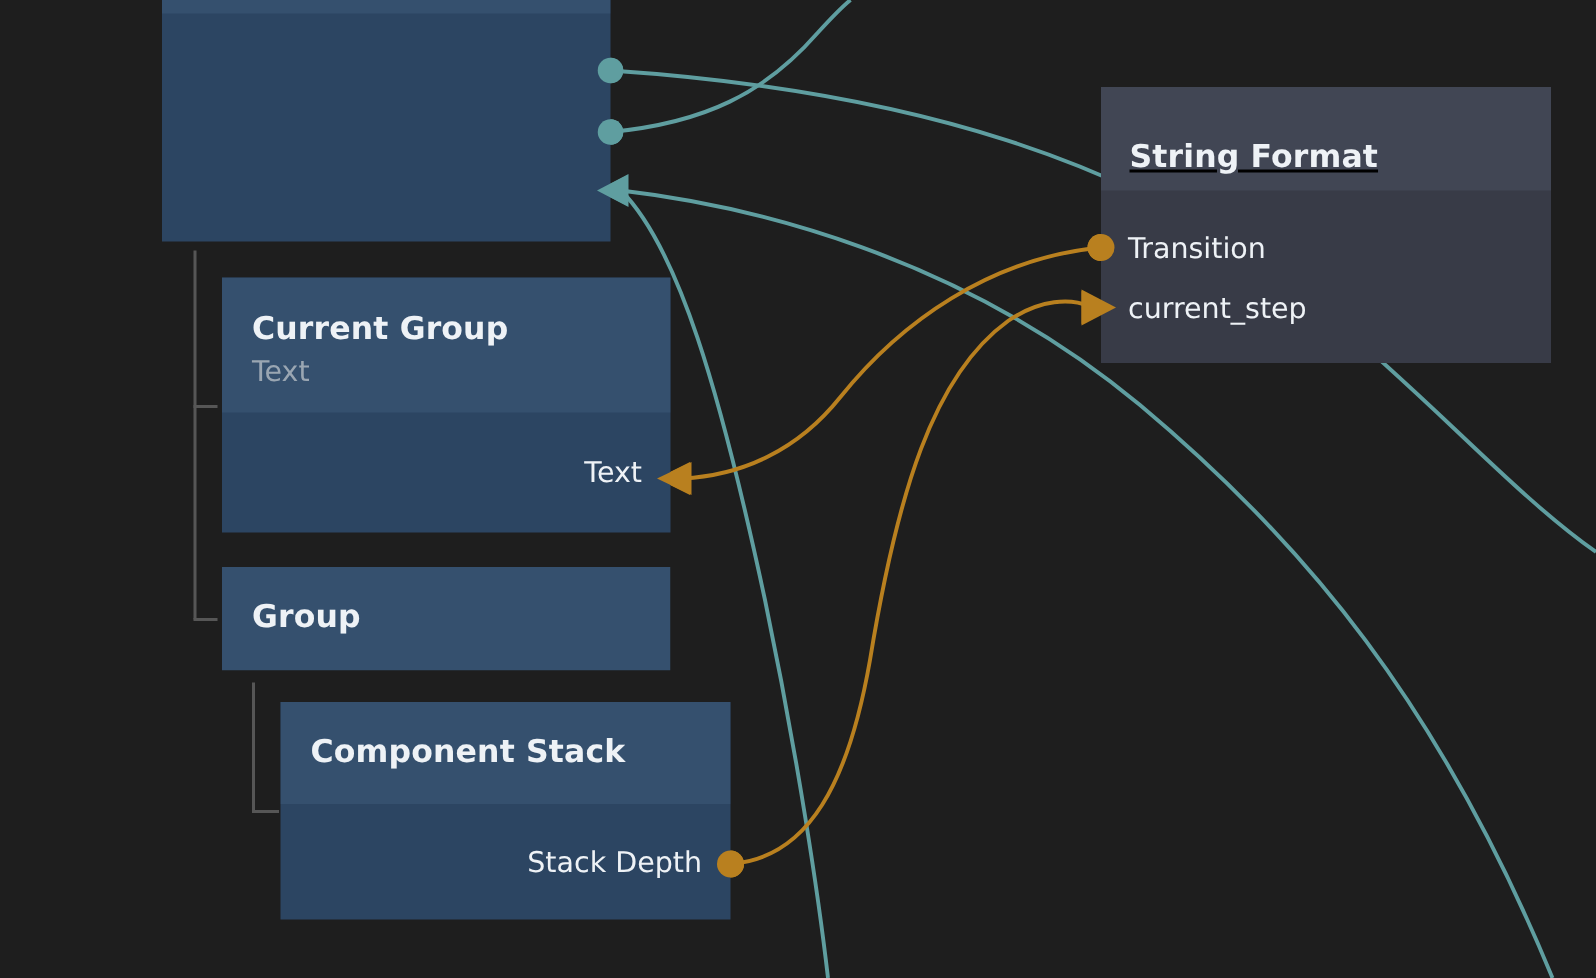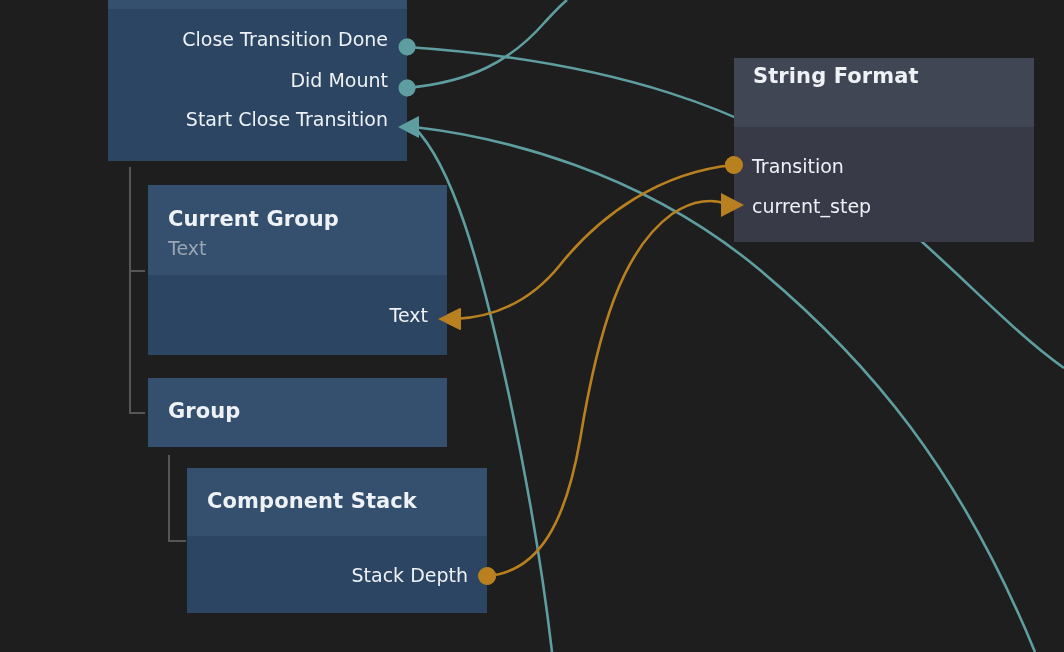--- a/index.html
+++ b/index.html
@@ -56,31 +56,20 @@
 
   <div class="tree" style="left:129px;top:167px;width:1px;height:246px;border-left-width:2px;"></div>
   <div class="tree" style="left:129px;top:270px;width:16px;height:1px;border-top-width:2px;"></div>
   <div class="tree" style="left:129px;top:412px;width:16px;height:1px;border-top-width:2px;"></div>
 
   <div class="tree" style="left:168px;top:455px;width:1px;height:86px;border-left-width:2px;"></div>
   <div class="tree" style="left:168px;top:540px;width:18px;height:1px;border-top-width:2px;"></div>
 
   <div class="node" style="left:108px;top:-8px;width:299px;height:169px;background:#2c4562;">
     <div class="hdr" style="height:17px;background:#35506e;"></div>
-    <div class="body" style="padding:16px 0 0 0;">
-      <div class="port-row right" style="height:28px;padding-right:19px;">
-        <span>Close Transition Done</span>
-      </div>
-      <div class="port-row right" style="height:28px;margin-top:13px;padding-right:19px;">
-        <span>Did Mount</span>
-      </div>
-      <div class="port-row right" style="height:28px;margin-top:11px;padding-right:19px;">
-        <span>Start Close Transition</span>
-      </div>
-    </div>
   </div>
 
   <div class="node" style="left:148px;top:185px;width:299px;height:170px;background:#2c4562;">
     <div class="hdr" style="height:90px;background:#35506e;padding:24px 0 0 20px;">
       <div class="title">Current Group</div>
       <div class="subtitle">Text</div>
     </div>
     <div class="body" style="padding-top:26px;">
       <div class="port-row right" style="height:28px;padding-right:19px;">
         <span>Text</span>
@@ -99,21 +88,21 @@
       <div class="title">Component Stack</div>
     </div>
     <div class="body" style="padding-top:25px;">
       <div class="port-row right" style="height:28px;padding-right:19px;">
         <span>Stack Depth</span>
       </div>
     </div>
   </div>
 
   <div class="node" style="left:734px;top:58px;width:300px;height:184px;background:#383b47;">
-    <div class="hdr" style="height:69px;background:#414654;padding:8px 0 0 19px;">
+    <div class="hdr" style="height:69px;background:#414654;padding:36px 0 0 19px;text-decoration:underline;">
       <div class="title">String Format</div>
     </div>
     <div class="body" style="padding-top:25px;">
       <div class="port-row left" style="height:28px;padding-left:18px;">
         <span>Transition</span>
       </div>
       <div class="port-row left" style="height:28px;margin-top:12px;padding-left:18px;text-align:right;">
         <span>current_step</span>
       </div>
     </div>

